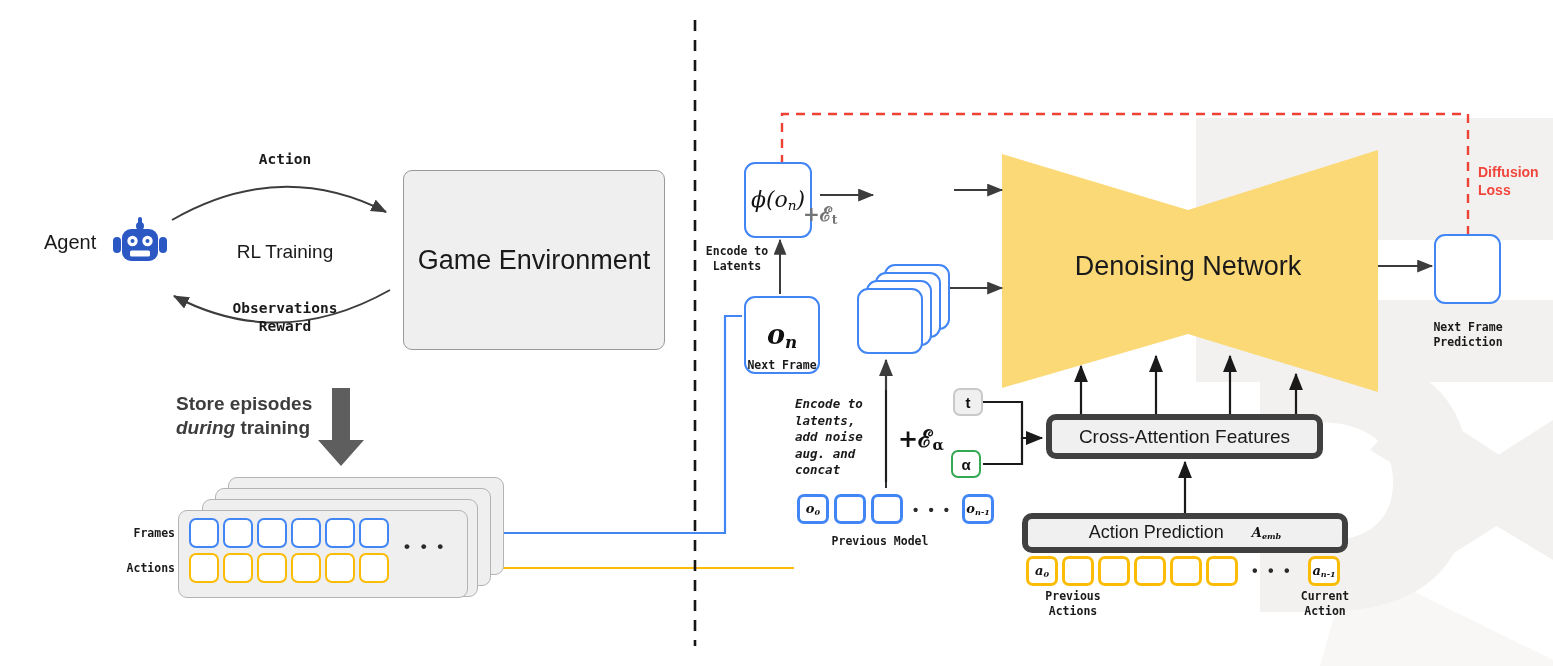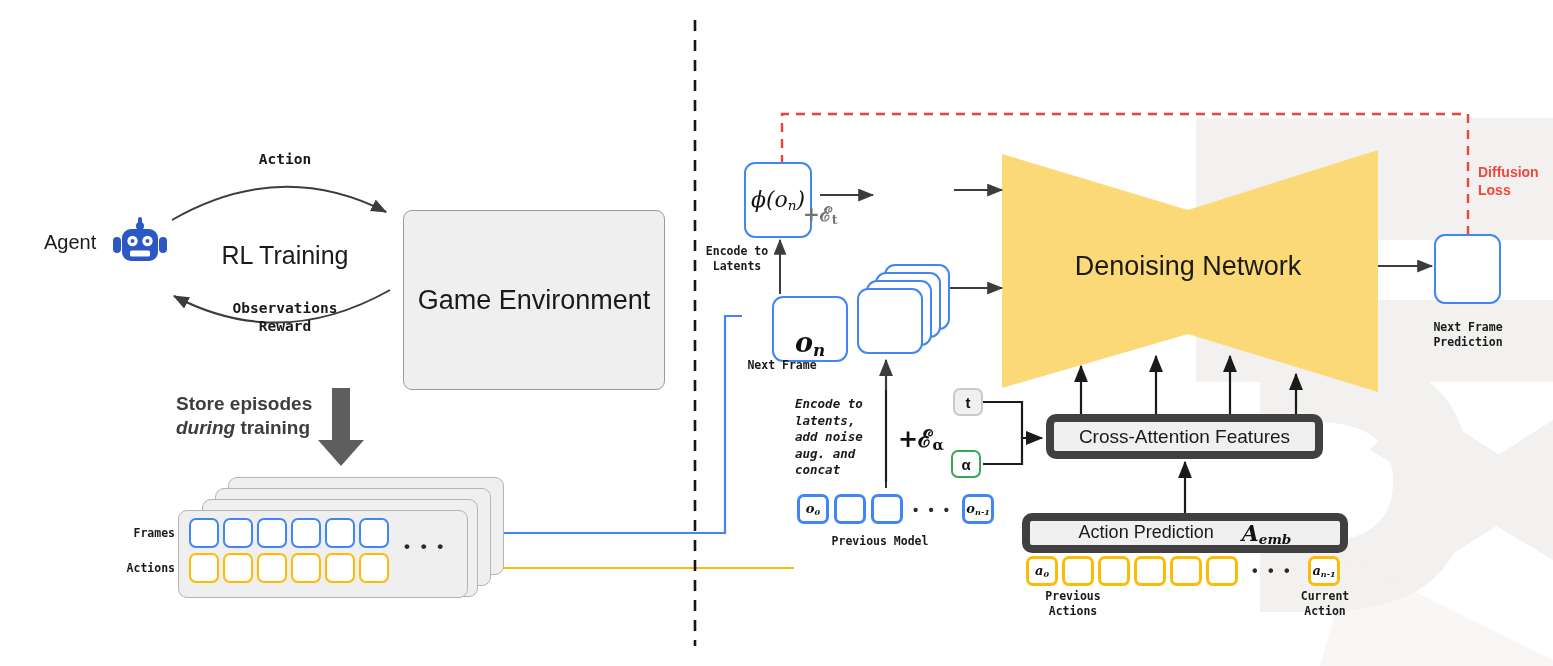--- a/index.html
+++ b/index.html
@@ -28,37 +28,37 @@
     font-weight:bold;font-size:11.5px;color:#1a1a1a;
     line-height:1.28;text-align:center;white-space:pre-line;
   }
   .mono-it{
     font-family:"DejaVu Sans Mono","Liberation Mono",monospace;
     font-weight:bold;font-style:italic;font-size:12.5px;color:#1a1a1a;
     line-height:1.32;text-align:left;white-space:pre-line;
   }
   .sans{
     font-family:"Liberation Sans", sans-serif;
-    font-size:25px;color:#1a1a1a;text-align:center;line-height:1.22;
+    font-size:19px;color:#1a1a1a;text-align:center;line-height:1.22;
   }
   .sans-bold{
     font-family:"Liberation Sans", sans-serif;
     font-weight:bold;font-size:19px;color:#3d3d3d;line-height:1.28;
   }
   .serif-math{
     font-family:"DejaVu Serif","Liberation Serif",serif;
     font-style:italic;color:#111;
   }
   
   .gray-box{
     background:#efefef;border:1.6px solid #9a9a9a;border-radius:9px;
-    box-sizing:border-box;display:flex;align-items:center;justify-content:center;margin-top:40px;
+    box-sizing:border-box;display:flex;align-items:center;justify-content:center;
   }
   .gray-box-dark{
-    background:#f0f0f0;border:8px solid #404040;border-radius:10px;
+    background:#f0f0f0;border:6px solid #404040;border-radius:10px;
     box-sizing:border-box;display:flex;align-items:center;justify-content:center;
   }
   .blue-box{
     background:#ffffff;border:2.2px solid #4285f4;border-radius:11px;
     box-sizing:border-box;display:flex;align-items:center;justify-content:center;
   }
   .blue-chip{
     background:#ffffff;border:3px solid #4285f4;border-radius:7px;
     box-sizing:border-box;display:flex;align-items:center;justify-content:center;
   }
@@ -206,21 +206,21 @@
         <marker id="a2" markerWidth="9" markerHeight="9" refX="7.4" refY="3.2" orient="auto">
       <path d="M0,0 L8,3.2 L0,6.4 z" fill="#3c3c3c"></path>
         </marker>
       </defs>
     <line x1="0" y1="10" x2="53" y2="10" stroke="#3c3c3c" stroke-width="2" marker-end="url(#a2)"></line>
   </svg>
   <div class="abs" style="left:803px;top:200px;z-index:6;font-family:'DejaVu Serif',serif;font-weight:bold;font-size:20px;color:#737373;">
     <span>+ℰ</span><span class="sub-idx" style="font-style:normal;font-weight:bold;">t</span>
   </div>
 
-  <div class="abs blue-box" style="left:772px;top:296px;width:76px;height:66px;z-index:6;align-items:flex-end;">
+  <div class="abs blue-box" style="left:744px;top:296px;width:76px;height:78px;z-index:6;">
     <span class="serif-math" style="font-size:27px;font-weight:bold;">
       <span>o</span><span class="sub-idx">n</span>
     </span>
   </div>
   <div class="abs mono-sm" style="left:722px;top:358px;width:120px;z-index:6;">Next Frame</div>
 
   <svg class="abs" style="left:770px;top:236px;width:20px;height:62px;z-index:5;">
     <defs>
         <marker id="a3" markerWidth="9" markerHeight="9" refX="7.4" refY="3.2" orient="auto">
       <path d="M0,0 L8,3.2 L0,6.4 z" fill="#3c3c3c"></path>
@@ -315,21 +315,21 @@
         </marker>
       </defs>
     <line x1="21" y1="62" x2="21" y2="14" stroke="#1a1a1a" stroke-width="2.2" marker-end="url(#a8)"></line>
     <line x1="96" y1="62" x2="96" y2="4" stroke="#1a1a1a" stroke-width="2.2" marker-end="url(#a8)"></line>
     <line x1="170" y1="62" x2="170" y2="4" stroke="#1a1a1a" stroke-width="2.2" marker-end="url(#a8)"></line>
     <line x1="236" y1="62" x2="236" y2="22" stroke="#1a1a1a" stroke-width="2.2" marker-end="url(#a8)"></line>
   </svg>
 
   <div class="abs gray-box-dark" style="left:1022px;top:513px;width:326px;height:40px;z-index:6;">
     <span class="sans" style="font-size:18px;">Action Prediction</span>
-    <span style="margin-left:28px;font-family:'DejaVu Serif',serif;font-style:italic;font-weight:bold;font-size:22px;color:#111;">
+    <span style="margin-left:28px;font-family:'DejaVu Serif',serif;font-style:italic;font-weight:bold;font-size:13px;color:#111;">
       <span>A</span><span class="sub-idx">emb</span>
     </span>
   </div>
 
   <svg class="abs" style="left:1175px;top:458px;width:20px;height:58px;z-index:5;">
     <defs>
         <marker id="a9" markerWidth="9" markerHeight="9" refX="7.4" refY="3.2" orient="auto">
       <path d="M0,0 L8,3.2 L0,6.4 z" fill="#1a1a1a"></path>
         </marker>
       </defs>

